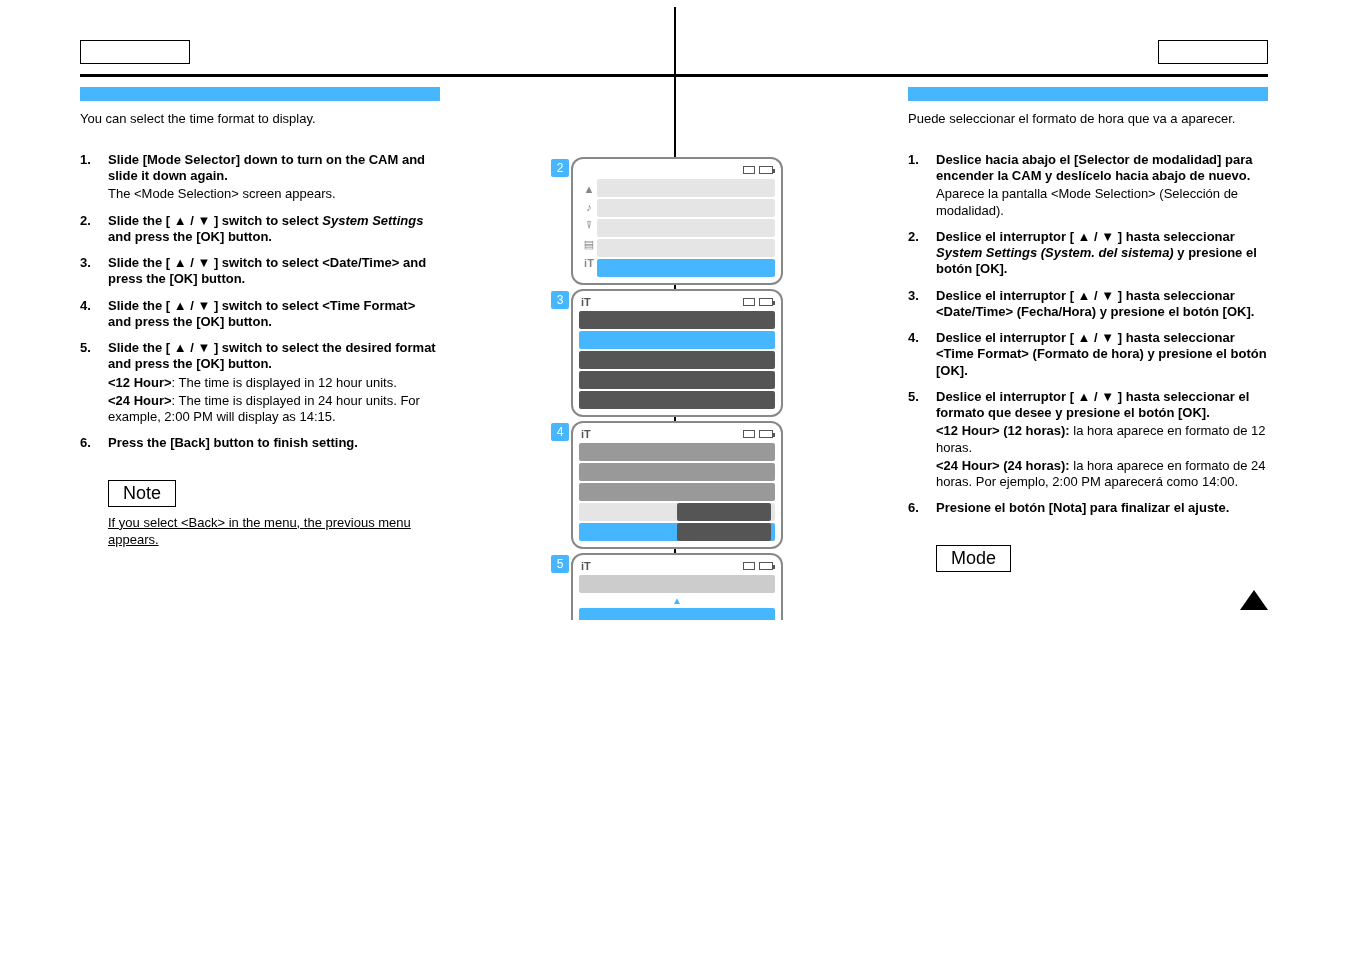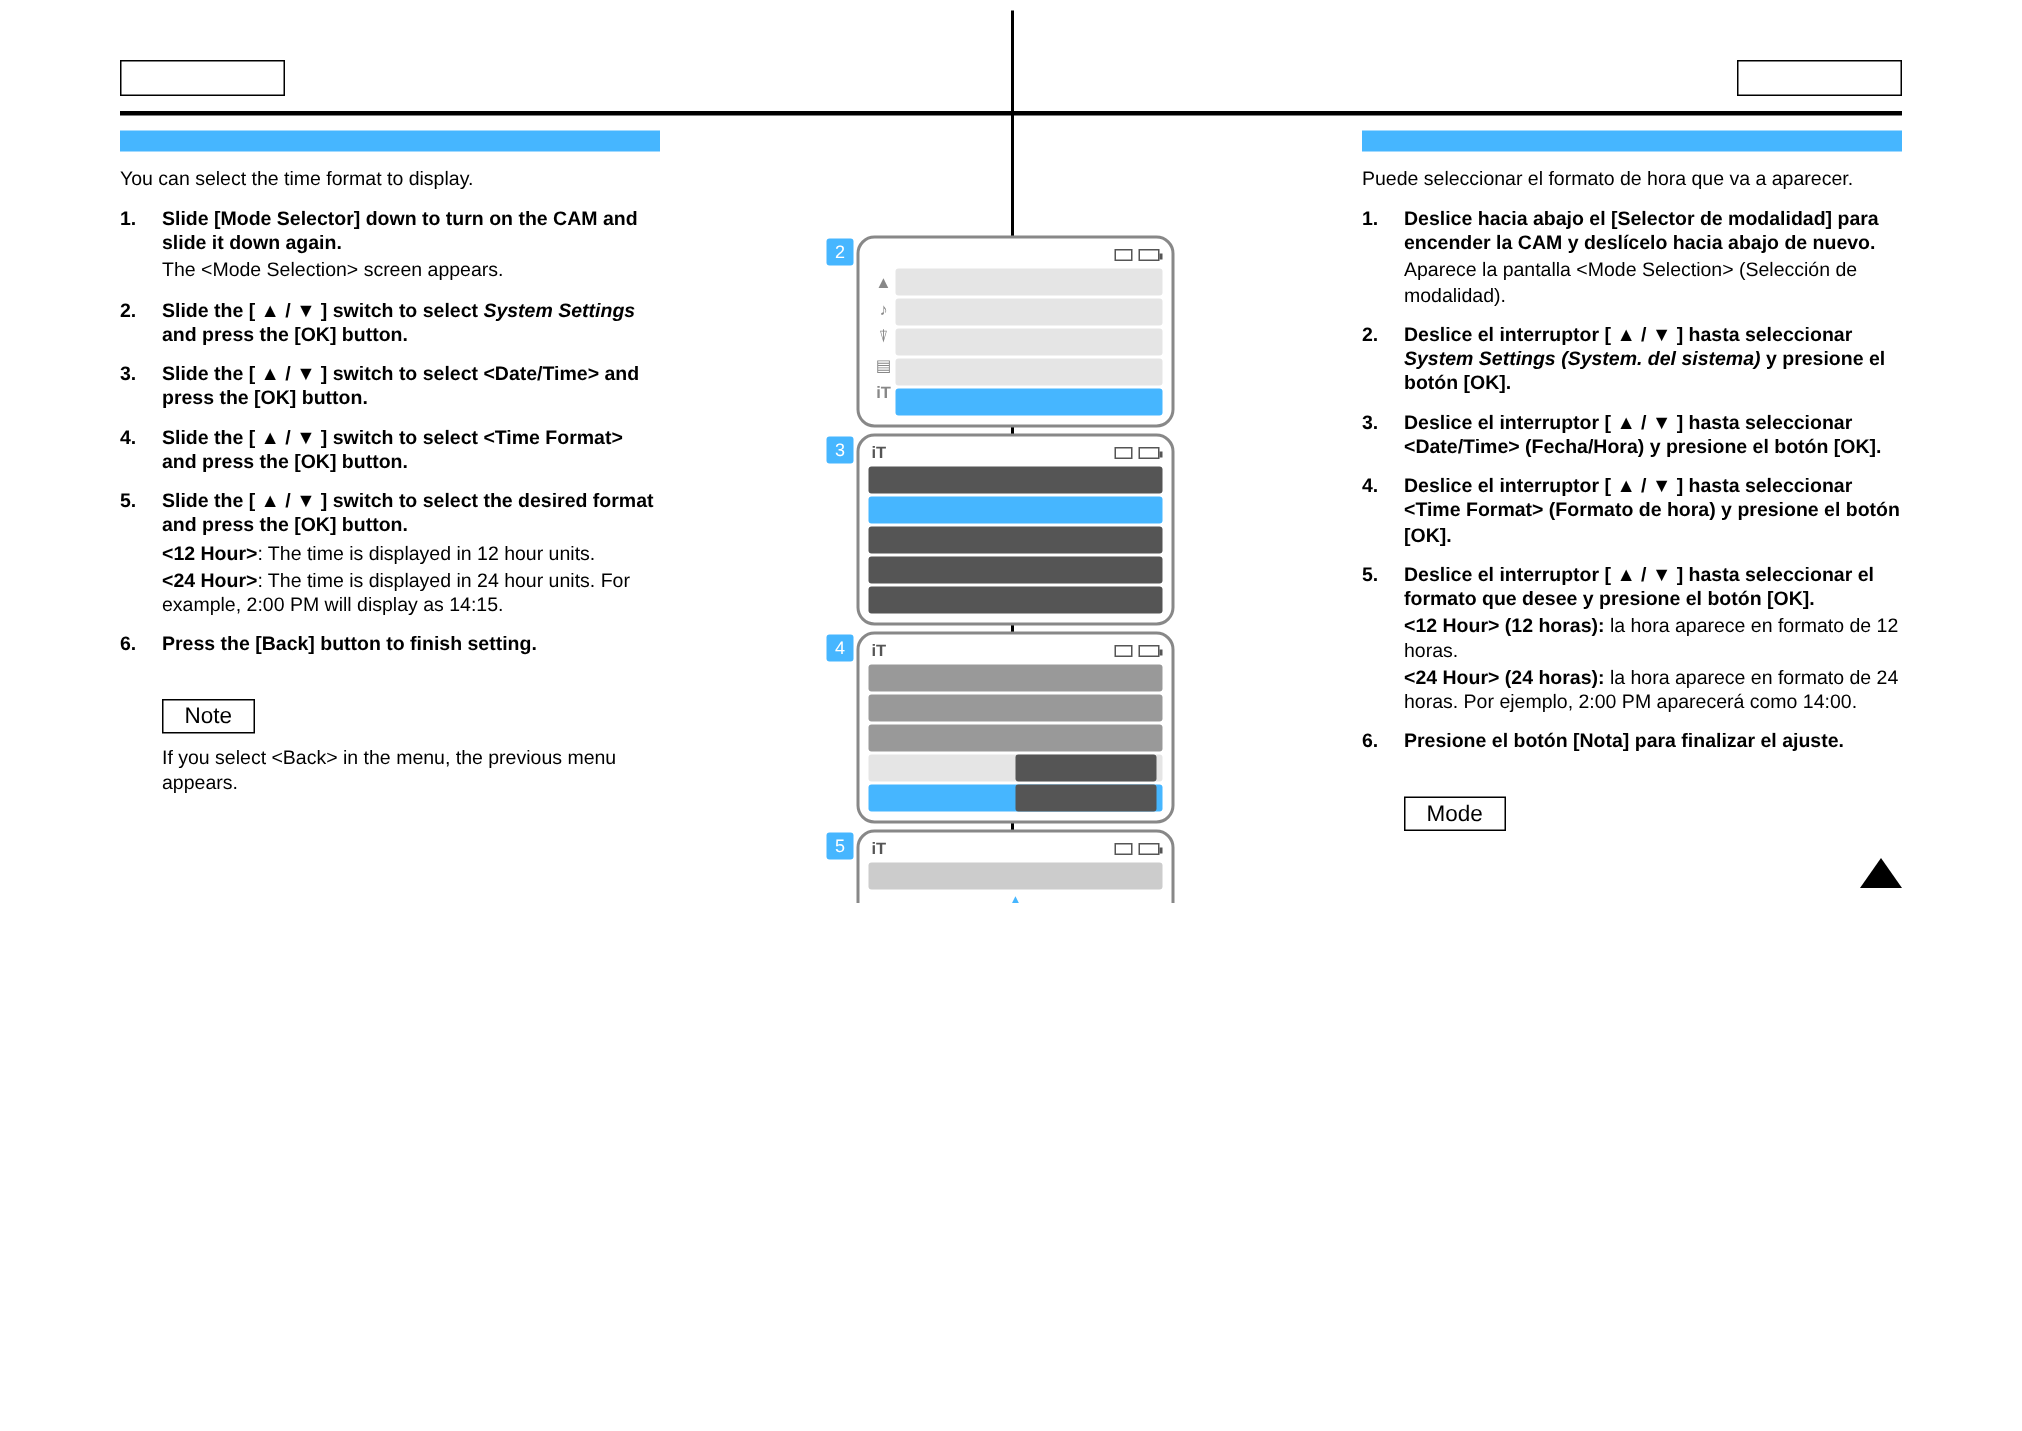--- a/index.html
+++ b/index.html
@@ -6,30 +6,30 @@
   body { font-family: Arial, Helvetica, sans-serif; font-size: 13px; color: #000; background: #fff; width: 1348px; }
   .page { position: relative; padding: 40px 80px 40px 80px; }
   .tab-row { display: flex; justify-content: space-between; margin-bottom: 10px; }
   .tab { width: 110px; height: 24px; border: 1.5px solid #000; }
   .divider { height: 3px; background: #000; margin-bottom: 10px; }
   .columns { display: flex; gap: 0; position: relative; }
   .col { width: 360px; }
   .col-right { margin-left: auto; }
   .center-divider { position: absolute; left: 50%; top: -80px; bottom: -40px; width: 2px; background: #000; }
   .accent-bar { height: 14px; background: #46b6ff; margin-bottom: 10px; }
-  .intro { margin-bottom: 10px; line-height: 1.3; }
+  .intro { margin-bottom: 24px; line-height: 1.3; }
   ol.steps { list-style: none; padding: 0; }
   ol.steps > li { display: flex; margin-bottom: 10px; }
   ol.steps .num { font-weight: bold; width: 28px; flex-shrink: 0; }
   ol.steps .body { flex: 1; line-height: 1.25; }
   ol.steps .body strong { font-weight: bold; text-align: right; }
   ol.steps .body em { font-weight: bold; }
   ol.steps .sub { font-weight: normal; display: block; margin-top: 2px; }
-  .note-label { display: inline-block; border: 1.5px solid #000; padding: 2px 14px; margin: 18px 0 8px 28px; font-size: 15px; }
-  .note-text { margin-left: 28px; line-height: 1.3; }
+  .note-label { display: inline-block; border: 1.5px solid #000; padding: 2px 14px; margin: 18px 0 8px 28px; font-size: 18px; }
+  .note-text { margin-left: 28px; line-height: 1.3; text-decoration: underline; }
   
   .screens { position: absolute; left: 50%; transform: translateX(-50%); top: 70px; width: 230px; display: flex; flex-direction: column; gap: 0; }
   .screen-wrap { position: relative; margin-bottom: 4px; }
   .badge { position: absolute; left: -8px; top: 2px; width: 18px; height: 18px; background: #46b6ff; color: #fff; font-size: 12px; display: flex; align-items: center; justify-content: center; border-radius: 2px; }
   .lcd { margin-left: 12px; width: 212px; border: 2px solid #888; border-radius: 12px; background: #fff; padding: 4px 6px 6px 6px; }
   .lcd .topbar { display: flex; justify-content: space-between; align-items: center; height: 14px; font-size: 9px; color: #555; padding: 0 2px; }
   .lcd .topbar .icons { display: flex; gap: 4px; align-items: center; }
   .lcd .topbar .icons span { display: inline-block; }
   .lcd .topbar .batt { width: 14px; height: 8px; border: 1px solid #555; position: relative; }
   .lcd .topbar .batt::after { content: ""; position: absolute; right: -3px; top: 2px; width: 2px; height: 4px; background: #555; }

